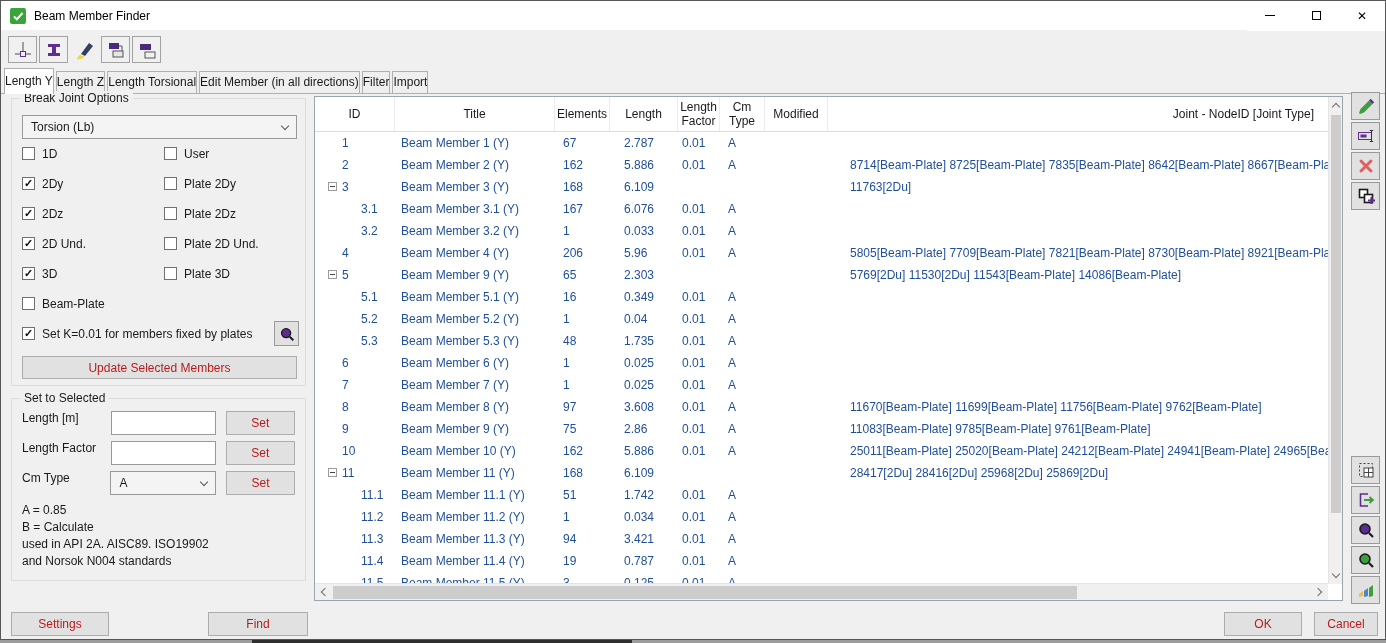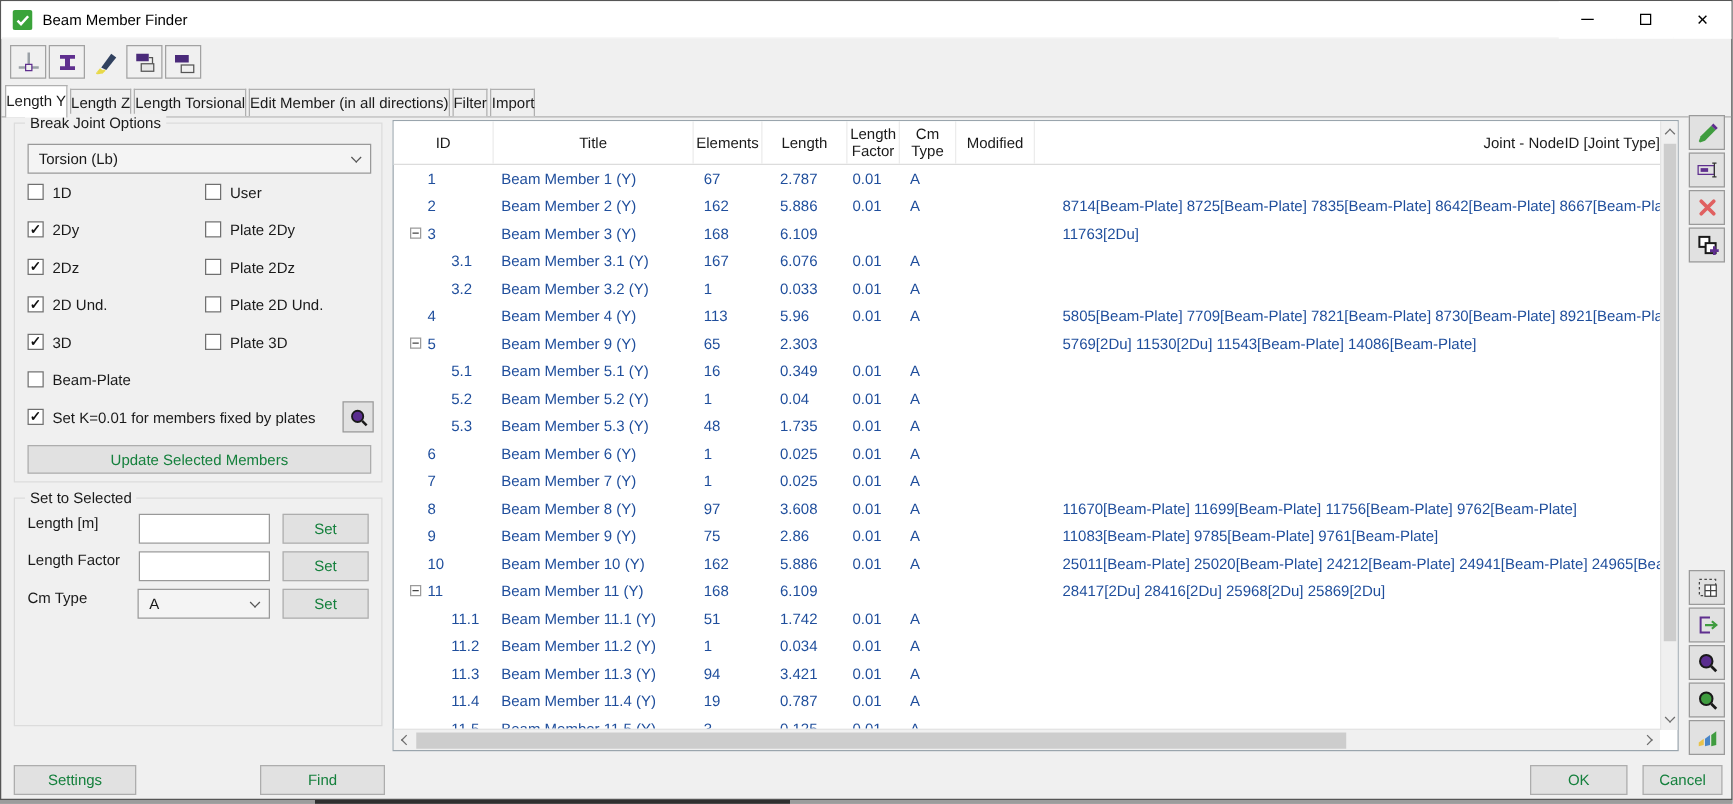--- a/index.html
+++ b/index.html
@@ -45,36 +45,36 @@
   .chev.right{transform:rotate(-45deg);margin-right:3px}
 
   .cb-grid{position:absolute;left:10px;top:48px;display:grid;grid-template-columns:142px auto;row-gap:17px}
   .cb{display:flex;align-items:center;gap:7px;height:13px;cursor:default}
   .box{width:13px;height:13px;min-width:13px;border:1px solid #707070;background:#fff;display:inline-flex;align-items:center;justify-content:center;font-size:11px;color:#111}
   .box.checked::before{content:"\2713";font-weight:bold;margin-top:-1px}
   .setk{position:absolute;left:10px;top:228px}
   .icon-btn{position:absolute;width:25px;height:25px;background:#e1e1e1;border:1px solid #9a9a9a;display:flex;align-items:center;justify-content:center;padding:0}
   .mag-btn{left:262px;top:222px}
 
-  .btn{background:#e1e1e1;border:1px solid #adadad;color:#15803d;font-family:"Liberation Sans",sans-serif;font-size:12px;text-align:center}
+  .btn{background:#e1e1e1;border:1px solid #adadad;color:#b91c1c;font-family:"Liberation Sans",sans-serif;font-size:12px;text-align:center}
   .update-btn{position:absolute;left:10px;top:257px;width:275px;height:23px}
 
   .setrows{position:absolute;left:10px;top:12px;right:10px}
   .setrow{display:flex;align-items:flex-start;height:24px;margin-bottom:6px}
   .setlabel{width:95px}
   .textbox{width:112px;height:24px;background:#fff;border:1px solid #999}
   .combo.small{width:112px}
   .set-btn{margin-left:10px;width:74px;height:24px}
   .notes{position:absolute;left:10px;top:103px;line-height:17px;color:#1a1a1a}
 
   
   .table{position:absolute;left:313px;top:4px;width:1029px;height:505px;background:#fff;border:1px solid #9aa5ad}
   .thead{position:absolute;left:0;top:0;right:14px;height:35px;display:flex;border-bottom:1px solid #dcdcdc;background:#fff}
   .hcell{flex:none;display:flex;align-items:center;justify-content:center;text-align:center;border-right:1px solid #ececec;color:#1a1a1a;line-height:14px}
-  .hcell.c7{flex:1;justify-content:flex-end;border-right:none}
+  .hcell.c7{flex:1;justify-content:flex-end;padding-right:14px;border-right:none}
   .tbody{position:absolute;left:0;top:35px;right:14px;bottom:17px;overflow:hidden}
   .trow{display:flex;height:22px;line-height:22px;color:#1f4e9c;white-space:nowrap}
   .cell{flex:none;overflow:hidden}
   .c0{width:80px}
   .cell.c0{position:relative;padding-left:27px}
   .cell.c0.child{padding-left:46px}
   .c1{width:160px}.cell.c1{padding-left:6px}
   .c2{width:55px}.cell.c2{padding-left:8px}
   .c3{width:68px}.cell.c3{padding-left:14px}
   .c4{width:42px}.cell.c4{padding-left:4px}
@@ -255,20 +255,26 @@
           </div>
           <div class="setrow">
             <span class="setlabel">Cm Type</span>
             <div class="combo small">
               <span class="combo-val">A</span>
               <span class="chev down"></span>
             </div>
             <button class="btn set-btn">Set</button>
           </div>
         </div>
+      <div class="notes">
+        <div>A = 0.85</div>
+        <div>B = Calculate</div>
+        <div>used in API 2A. AISC89. ISO19902</div>
+        <div>and Norsok N004 standards</div>
+      </div>
     </div>
 
     <div class="table">
       <div class="thead">
           <div class="hcell c0">ID</div>
           <div class="hcell c1">Title</div>
           <div class="hcell c2">Elements</div>
           <div class="hcell c3">Length</div>
           <div class="hcell c4">Length Factor</div>
           <div class="hcell c5">Cm Type</div>
@@ -322,21 +328,21 @@
             <div class="cell c2">1</div>
             <div class="cell c3">0.033</div>
             <div class="cell c4">0.01</div>
             <div class="cell c5">A</div>
             <div class="cell c6"></div>
             <div class="cell c7"></div>
           </div>
           <div class="trow">
             <div class="cell c0"><span>4</span></div>
             <div class="cell c1">Beam Member 4 (Y)</div>
-            <div class="cell c2">113</div>
+            <div class="cell c2">206</div>
             <div class="cell c3">5.96</div>
             <div class="cell c4">0.01</div>
             <div class="cell c5">A</div>
             <div class="cell c6"></div>
             <div class="cell c7">5805[Beam-Plate] 7709[Beam-Plate] 7821[Beam-Plate] 8730[Beam-Plate] 8921[Beam-Plate]</div>
           </div>
           <div class="trow">
             <div class="cell c0"><span class="expander"></span><span>5</span></div>
             <div class="cell c1">Beam Member 9 (Y)</div>
             <div class="cell c2">65</div>

